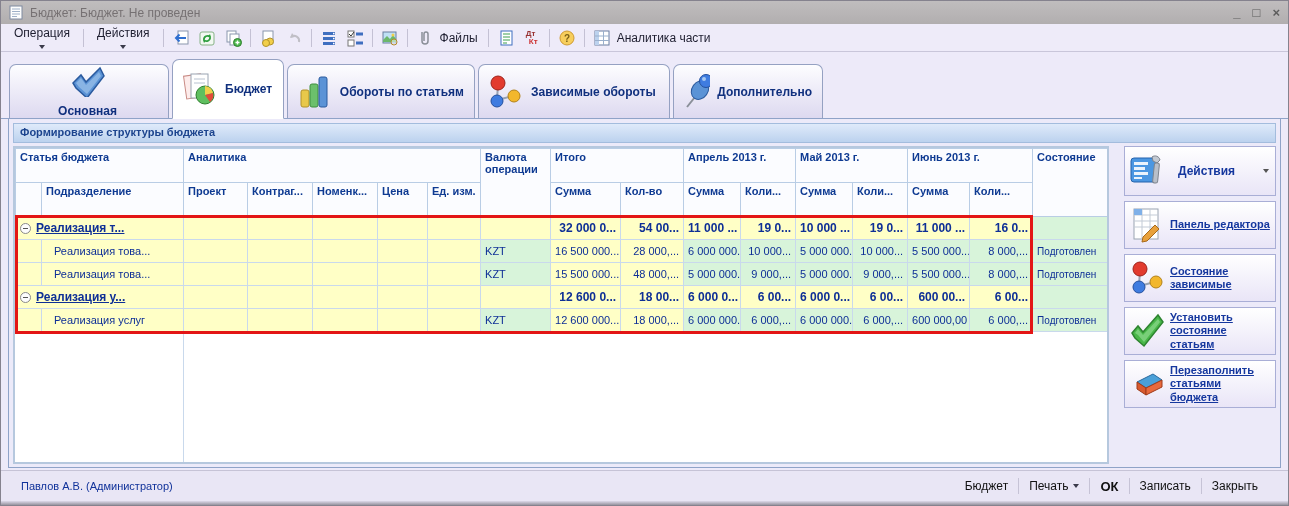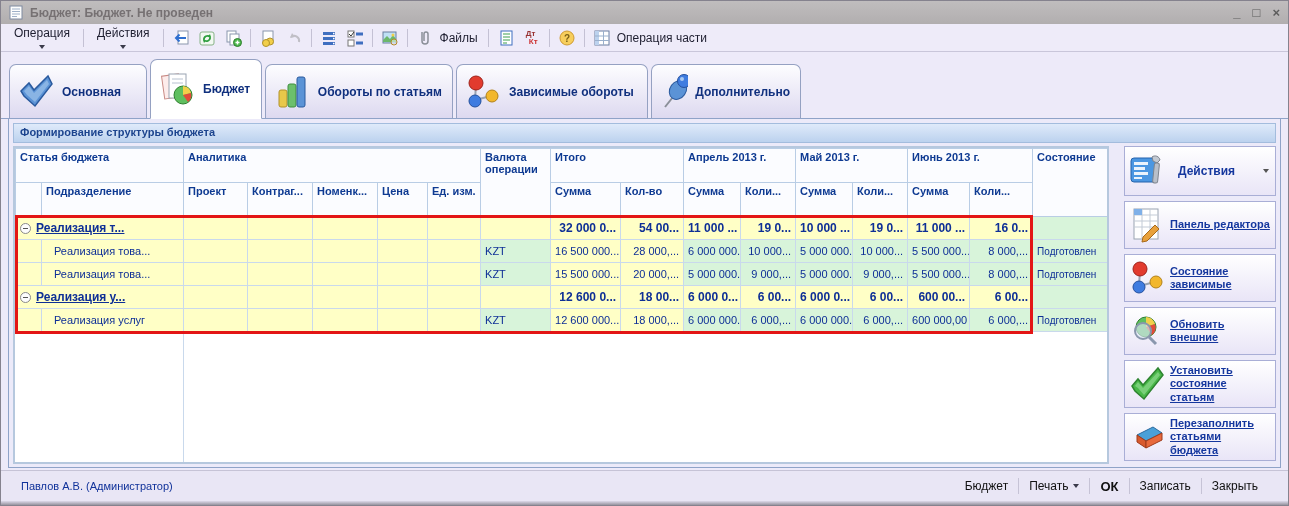--- a/index.html
+++ b/index.html
@@ -3,42 +3,42 @@
 <meta charset="utf-8">
 <style>
   * { box-sizing: border-box; margin: 0; padding: 0; }
   html,body { background:#fff; }
   body { font-family:"Liberation Sans", sans-serif; }
 
   .window{ width:1289px; height:506px; border:1px solid #85828e; background:#edeaf9; position:relative; overflow:hidden; }
 
   
   .titlebar{ height:23px; background:linear-gradient(#c0bdbe,#b1aeaf); display:flex; align-items:center; padding:0 8px; gap:7px; }
-  .titlebar .ttl{ font-size:12px; font-weight:bold; color:#767173; }
+  .titlebar .ttl{ font-size:12px; font-weight:normal; color:#767173; }
   .win-controls{ margin-left:auto; display:flex; gap:12px; }
   .win-controls span{ color:#5c5c5c; font-size:13px; font-weight:bold; line-height:13px; cursor:default; }
 
   
   .toolbar{ height:28px; background:#eeebf9; border-bottom:1px solid #c9c6da; display:flex; align-items:center; padding:0 5px; gap:2px; }
   .tb-menu{ display:flex; align-items:center; gap:5px; padding:3px 7px; font-size:12px; color:#1e1e30; border:1px solid transparent; cursor:default;flex-direction:column; }
   .caret{ width:0; height:0; border-left:3px solid transparent; border-right:3px solid transparent; border-top:4px solid #3a3a4a; }
   .tb-sep{ width:1px; height:18px; background:#c4c1d4; margin:0 3px; }
   .tb-btn{ width:24px; height:22px; display:flex; align-items:center; justify-content:center; border:1px solid transparent; }
   .tb-btn.dis{ opacity:.45; filter:grayscale(1); }
   .tb-label{ font-size:12px; color:#1e1e30; padding:0 5px 0 1px; }
   .dtkt{ font-size:8px; font-weight:bold; line-height:8px; text-align:left; }
   .dtkt .dt{ color:#993333; display:block; }
   .dtkt .kt{ color:#cc3333; display:block; padding-left:3px; }
 
   
   .tabstrip{ height:67px; padding:7px 0 0 8px; display:flex; align-items:flex-end; gap:3px; border-bottom:1px solid #8fa3c8; background:#edeaf9; }
   .tab{ display:flex; align-items:center; gap:7px; height:54px; padding:0 10px 0 7px; border:1px solid #95a1c2; border-bottom:none; border-radius:7px 7px 0 0; background:linear-gradient(#fdfdff,#ddd9f0); cursor:default; position:relative; }
   .tab.active{ height:60px; background:#fff; margin-bottom:-1px; border-bottom:1px solid #fff; z-index:4; }
   .tab-label{ font-size:12px; font-weight:bold; color:#10307e; white-space:nowrap; }
-  .t0{ width:138px; } .t1{ width:112px; } .t2{ width:188px; } .t3{ width:192px; } .t4{ width:150px; }
+  .t0{ width:160px;flex-direction:column; } .t1{ width:112px; } .t2{ width:188px; } .t3{ width:192px; } .t4{ width:150px; }
 
   
   .content{ margin:0 7px; height:349px; border:1px solid #8fa3c8; border-top:none; background:#eceaf9; padding:4px 4px 0 4px; position:relative; }
   .panel-caption{ height:20px; line-height:16px; font-size:11px; font-weight:bold; color:#1c448e; padding-left:6px; background:linear-gradient(#dfeafa,#bcd2ee); border:1px solid #a3bcdd; }
   .main{ display:flex; margin-top:3px; height:318px; }
 
   .tablewrap{ width:1096px; border:2px solid #b6c8de; background:#fff; position:relative; overflow:hidden; }
   table{ border-collapse:collapse; table-layout:fixed; width:1092px; }
   th{ background:#fbfcff; color:#0e3a92; font-size:11px; font-weight:bold; text-align:left; vertical-align:top; padding:2px 4px; border:1px solid #b9cde5; height:34px; overflow:hidden; }
   th.ctr{ text-align:left; }
@@ -205,21 +205,21 @@
     <div class="tb-sep"></div>
     <div class="tb-btn">
         <svg width="18" height="18">
           <rect x="2" y="2" width="14" height="14" fill="#fff" stroke="#6a7fa0"></rect>
           <rect x="2" y="2" width="4" height="14" fill="#bcd2ee"></rect>
           <line x1="2" y1="7" x2="16" y2="7" stroke="#9ab0cc"></line>
           <line x1="2" y1="11.5" x2="16" y2="11.5" stroke="#9ab0cc"></line>
           <line x1="10.5" y1="2" x2="10.5" y2="16" stroke="#9ab0cc"></line>
         </svg>
       </div>
-    <span class="tb-label">Операция части</span>
+    <span class="tb-label">Аналитика части</span>
   </div>
 
   <div class="tabstrip">
     <div class="tab t0">
       <svg width="38" height="38">
           <polygon points="4,18 12,10 17,17 31,3 35,11 18,33 7,23" fill="#5b93d6" stroke="#2a5a9e" stroke-width="1.5"></polygon>
           <polygon points="7,18 12,13 17,20 30,7 32,11 18,29 10,22" fill="#9cc2ea" opacity=".7"></polygon>
         </svg>
       <span class="tab-label">Основная</span>
     </div>
@@ -364,21 +364,21 @@
             <tr>
               <td class="y"></td>
               <td class="y lab2">Реализация това...</td>
               <td class="y"></td>
                 <td class="y"></td>
                 <td class="y"></td>
                 <td class="y"></td>
                 <td class="y"></td>
               <td class="g">KZT</td>
               <td class="y num">15 500 000...</td>
-              <td class="y num">20 000,...</td>
+              <td class="y num">48 000,...</td>
               <td class="g num">5 000 000...</td>
               <td class="g num">9 000,...</td>
               <td class="g num">5 000 000...</td>
               <td class="g num">9 000,...</td>
               <td class="g num">5 500 000...</td>
               <td class="g num">8 000,...</td>
               <td class="g st">Подготовлен</td>
             </tr>
             <tr class="group">
               <td class="lab y" colspan="2">
@@ -467,32 +467,20 @@
                 <circle cx="11" cy="9" r="7" fill="#e23b2e" stroke="#9e221a"></circle>
                 <circle cx="10" cy="27" r="6" fill="#3f7ce0" stroke="#24509e"></circle>
                 <circle cx="27" cy="22" r="6" fill="#f2b72c" stroke="#b2821a"></circle>
               </svg>
             </span>
           <span class="lbl">Состояние зависимые</span>
         </div>
         <div class="side-btn">
           <span class="sicon">
               <svg width="36" height="36">
-                <circle cx="17" cy="14" r="10" fill="#5fbf5f" stroke="#2e7f2e"></circle>
-                <path d="M17 14 L17 4 A10 10 0 0 1 26 11 Z" fill="#f2cf4a"></path>
-                <path d="M17 14 L26 11 A10 10 0 0 1 23 22 Z" fill="#e24b3a"></path>
-                <circle cx="14" cy="18" r="8" fill="rgba(220,232,245,.65)" stroke="#8a97ad" stroke-width="2"></circle>
-                <line x1="20" y1="24" x2="27" y2="31" stroke="#8a97ad" stroke-width="3"></line>
-              </svg>
-            </span>
-          <span class="lbl">Обновить внешние</span>
-        </div>
-        <div class="side-btn">
-          <span class="sicon">
-              <svg width="36" height="36">
                 <polygon points="3,20 9,13 14,19 29,2 34,9 15,33 6,25" fill="#49b849" stroke="#2e8430" stroke-width="1.5"></polygon>
                 <polygon points="6,20 9,16 14,22 29,6 31,9 15,29 9,22" fill="#8fd88f" opacity=".7"></polygon>
               </svg>
             </span>
           <span class="lbl">Установить состояние статьям</span>
         </div>
         <div class="side-btn">
           <span class="sicon">
               <svg width="36" height="36">
                 <polygon points="8,16 24,8 33,14 17,22" fill="#4aa0d8" stroke="#2a6a9e"></polygon>

